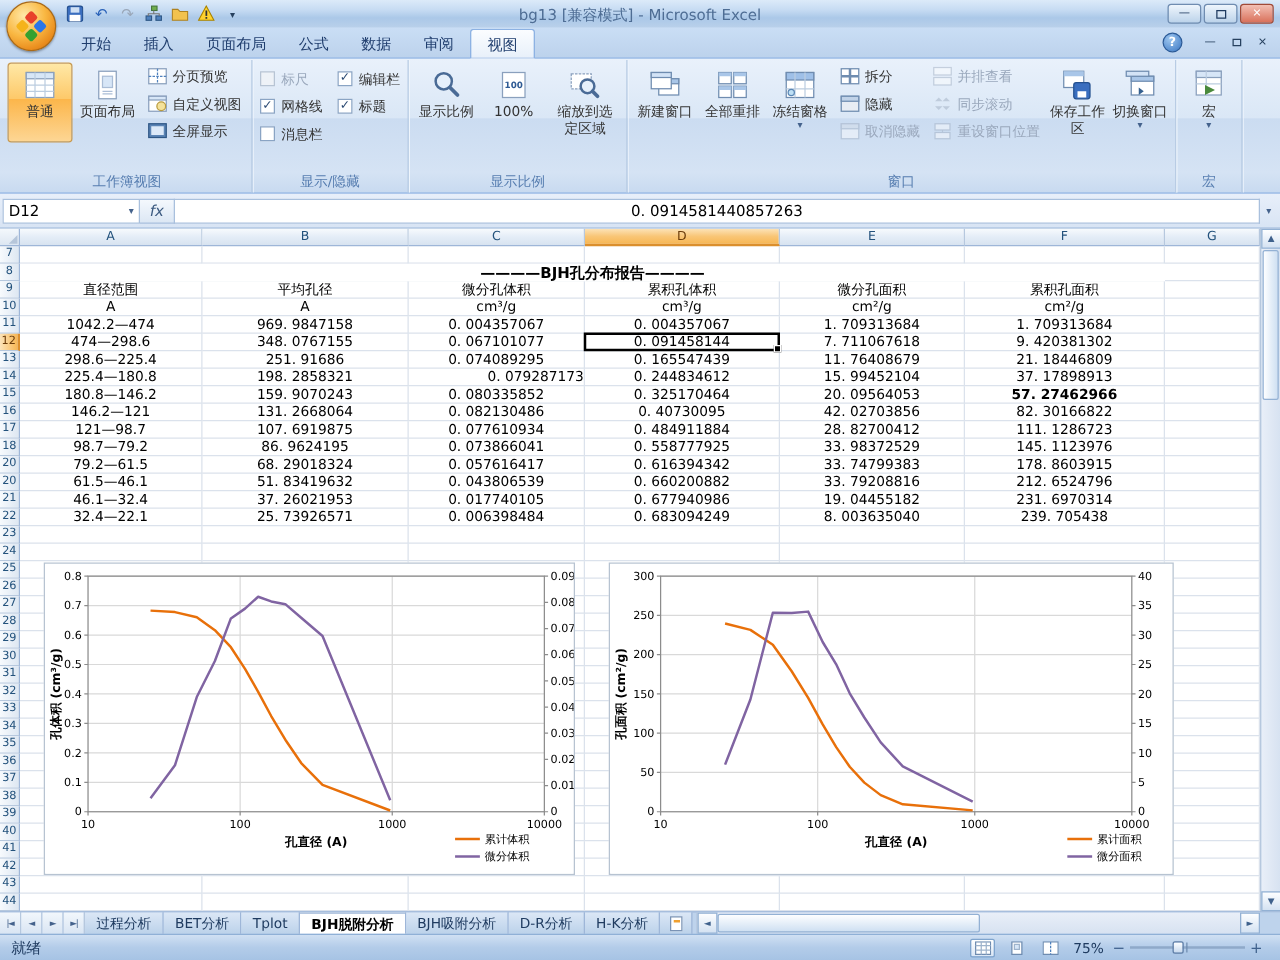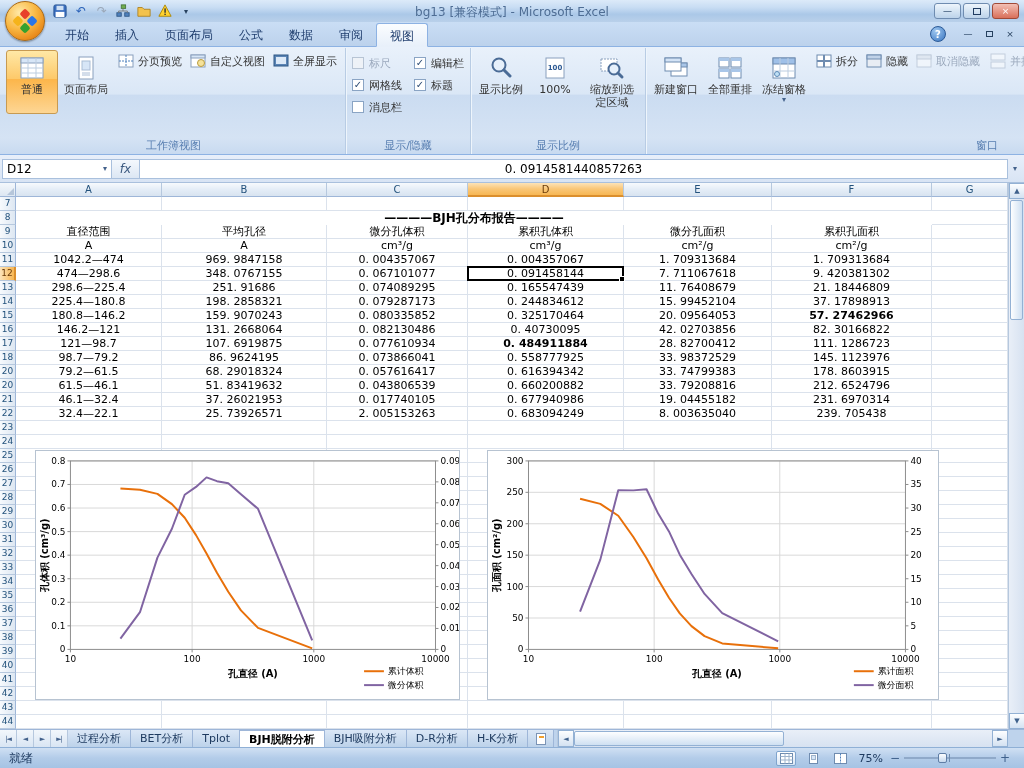--- a/index.html
+++ b/index.html
@@ -42,21 +42,21 @@
     background:linear-gradient(180deg,#e9f1fb 0%,#dae7f6 44%,#cbdcf1 45%,#d5e3f4 85%,#c8daf0 100%);
     border-bottom:1px solid #8db2e3;padding:1px 2px 0 2px;}
   .group{display:flex;flex-direction:column;padding:2px 4px 0 4px;border-right:1px solid #b8cce4;box-shadow:1px 0 0 #eef5fc;}
   .group-body{flex:1;display:flex;align-items:flex-start;gap:2px;}
   .group-label{height:16px;line-height:15px;font-size:11px;color:#567db0;text-align:center;white-space:nowrap;}
   .bigbtn{width:52px;min-height:64px;display:flex;flex-direction:column;align-items:center;padding:4px 1px 1px 1px;
     border:1px solid transparent;border-radius:3px;font-size:11px;color:#333;text-align:center;line-height:13px;}
   .bigbtn.selected{background:linear-gradient(#ffe8a6,#fdc96a 45%,#fcb64b 46%,#fdd694);border-color:#c79a52;}
   .bicon{width:26px;height:26px;margin-bottom:2px;flex:0 0 26px;}
   .arrow{font-size:8px;color:#44628c;line-height:8px;}
-  .smallcol{display:flex;flex-direction:row;gap:0;}
+  .smallcol{display:flex;flex-direction:column;gap:0;}
   .smallbtn{display:flex;align-items:center;gap:4px;height:22px;padding:1px 4px;font-size:11px;color:#333;white-space:nowrap;border-radius:2px;}
   .smallbtn.disabled{color:#9aa8bc;}
   .smallbtn.disabled .sicon{opacity:.45;}
   .sicon{width:16px;height:16px;flex:0 0 16px;}
   .sh-grid{display:grid;grid-template-rows:repeat(3,22px);grid-auto-flow:column;column-gap:8px;align-content:start;padding-top:2px;}
   .checkitem{display:flex;align-items:center;gap:5px;font-size:11px;color:#333;white-space:nowrap;padding:0 2px;}
   .checkbox{width:12px;height:12px;background:#fff;border:1px solid #8aa4c4;font-size:10px;line-height:10px;text-align:center;color:#2b4a73;}
   .checkitem.disabled{color:#9aa8bc;}
   .checkitem.disabled .checkbox{background:#eef2f7;border-color:#b7c4d4;}
 
@@ -525,21 +525,21 @@
         <div class="gcell" style="width: 141px;">0. 074089295</div>
         <div class="gcell" style="width: 156px;">0. 165547439</div>
         <div class="gcell" style="width: 148px;">11. 76408679</div>
         <div class="gcell" style="width: 160px;">21. 18446809</div>
         <div class="gcell" style="width: 76px;"></div>
       </div>
       <div class="grow">
         <div class="rowhdr">14</div>
         <div class="gcell" style="width: 146px;">225.4—180.8</div>
         <div class="gcell" style="width: 165px;">198. 2858321</div>
-        <div class="gcell" style="width: 141px;">0. 079287173</div>
+        <div class="gcell" style="width: 141px; text-align: right;">0. 079287173</div>
         <div class="gcell" style="width: 156px;">0. 244834612</div>
         <div class="gcell" style="width: 148px;">15. 99452104</div>
         <div class="gcell" style="width: 160px;">37. 17898913</div>
         <div class="gcell" style="width: 76px;"></div>
       </div>
       <div class="grow">
         <div class="rowhdr">15</div>
         <div class="gcell" style="width: 146px;">180.8—146.2</div>
         <div class="gcell" style="width: 165px;">159. 9070243</div>
         <div class="gcell" style="width: 141px;">0. 080335852</div>
@@ -556,21 +556,21 @@
         <div class="gcell" style="width: 156px;">0. 40730095</div>
         <div class="gcell" style="width: 148px;">42. 02703856</div>
         <div class="gcell" style="width: 160px;">82. 30166822</div>
         <div class="gcell" style="width: 76px;"></div>
       </div>
       <div class="grow">
         <div class="rowhdr">17</div>
         <div class="gcell" style="width: 146px;">121—98.7</div>
         <div class="gcell" style="width: 165px;">107. 6919875</div>
         <div class="gcell" style="width: 141px;">0. 077610934</div>
-        <div class="gcell" style="width: 156px; font-weight: bold;">0. 484911884</div>
+        <div class="gcell" style="width: 156px;">0. 484911884</div>
         <div class="gcell" style="width: 148px;">28. 82700412</div>
         <div class="gcell" style="width: 160px;">111. 1286723</div>
         <div class="gcell" style="width: 76px;"></div>
       </div>
       <div class="grow">
         <div class="rowhdr">18</div>
         <div class="gcell" style="width: 146px;">98.7—79.2</div>
         <div class="gcell" style="width: 165px;">86. 9624195</div>
         <div class="gcell" style="width: 141px;">0. 073866041</div>
         <div class="gcell" style="width: 156px;">0. 558777925</div>
@@ -605,21 +605,21 @@
         <div class="gcell" style="width: 141px;">0. 017740105</div>
         <div class="gcell" style="width: 156px;">0. 677940986</div>
         <div class="gcell" style="width: 148px;">19. 04455182</div>
         <div class="gcell" style="width: 160px;">231. 6970314</div>
         <div class="gcell" style="width: 76px;"></div>
       </div>
       <div class="grow">
         <div class="rowhdr">22</div>
         <div class="gcell" style="width: 146px;">32.4—22.1</div>
         <div class="gcell" style="width: 165px;">25. 73926571</div>
-        <div class="gcell" style="width: 141px;">2. 005153263</div>
+        <div class="gcell" style="width: 141px;">0. 006398484</div>
         <div class="gcell" style="width: 156px;">0. 683094249</div>
         <div class="gcell" style="width: 148px;">8. 003635040</div>
         <div class="gcell" style="width: 160px;">239. 705438</div>
         <div class="gcell" style="width: 76px;"></div>
       </div>
       <div class="grow">
         <div class="rowhdr">23</div>
         <div class="gcell" style="width: 146px;"></div>
         <div class="gcell" style="width: 165px;"></div>
         <div class="gcell" style="width: 141px;"></div>

